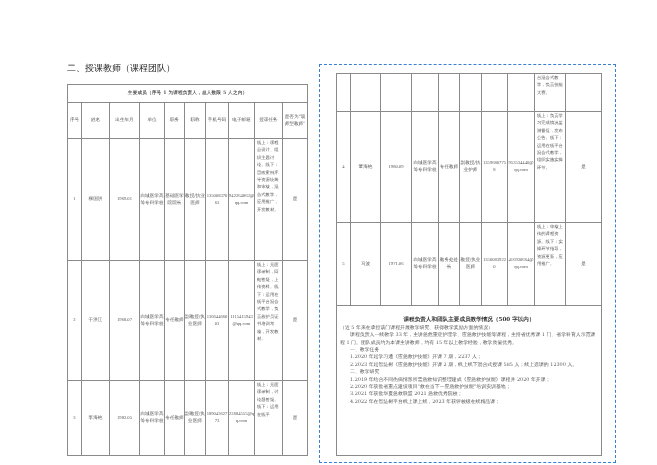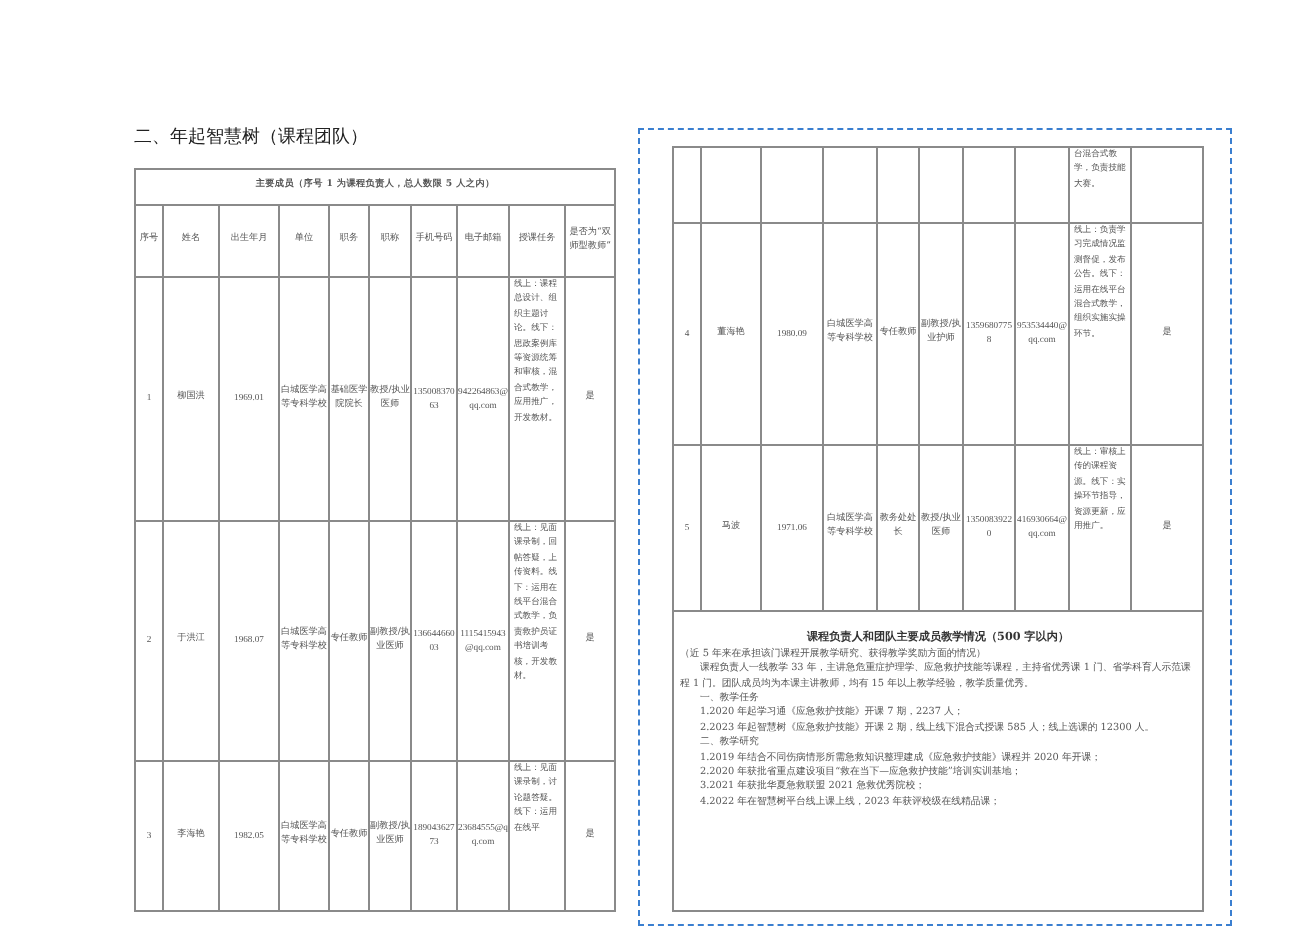--- a/index.html
+++ b/index.html
@@ -16,21 +16,21 @@
   .unit { font-size:4.6px; line-height:7.2px; }
   .dashed-box { left:319px; top:64px; width:297px; height:399px; border:1.5px dashed #3b7fd0; box-sizing:border-box; }
   .summary { text-align:left !important; vertical-align:top !important; padding:2px 3px !important; }
   .summary .s-title { text-align:center; font-weight:bold; font-size:5.6px; color:#333; margin-top:8px; margin-bottom:1px; }
   .summary p { margin:0; font-size:4.9px; line-height:7.4px; color:#555; }
   .summary .ind { text-indent:10px; }
 </style>
 </head>
 <body>
 
-<div class="abs section-title">二、年起智慧树（课程团队）</div>
+<div class="abs section-title">二、授课教师（课程团队）</div>
 
 <table class="grid" style="left:67px; top:84px; width:240px;">
   <colgroup>
     <col style="width:14px">
       <col style="width:28px">
       <col style="width:30px">
       <col style="width:25px">
       <col style="width:20px">
     <col style="width:21px">
       <col style="width:23px">

